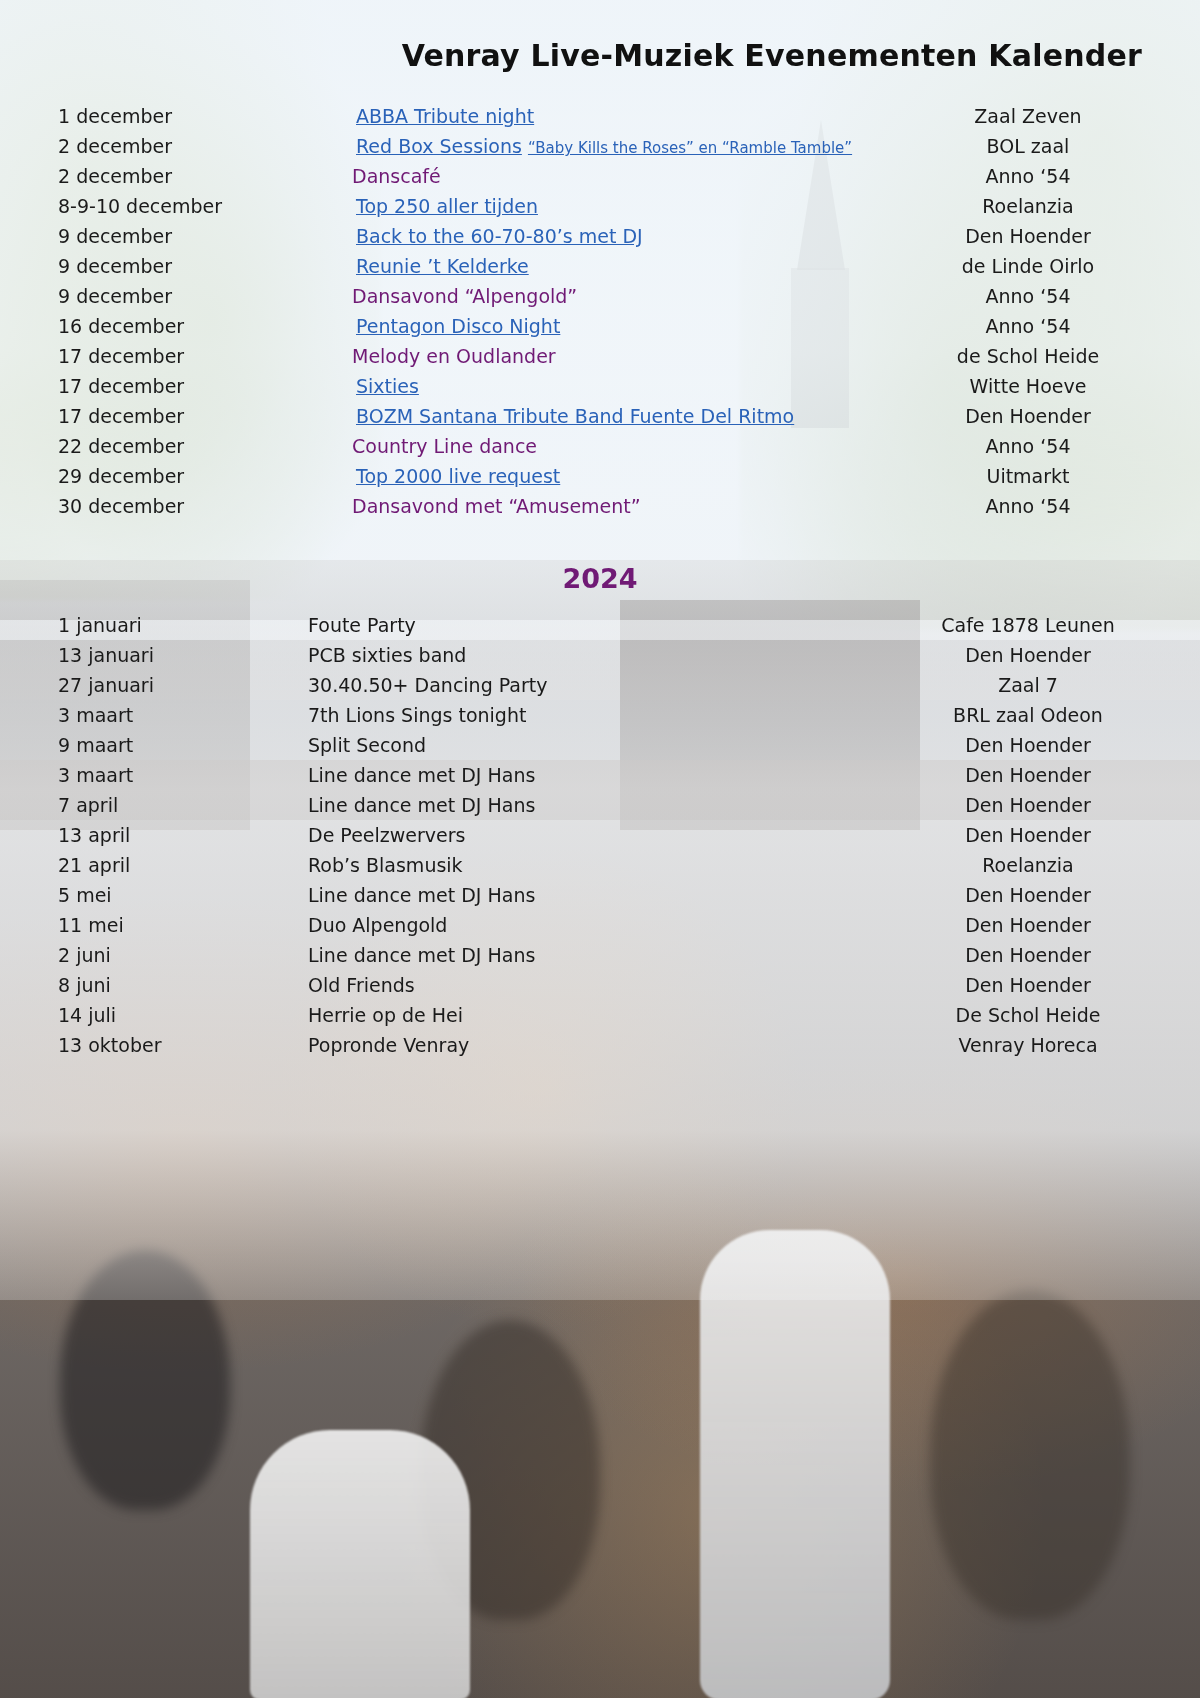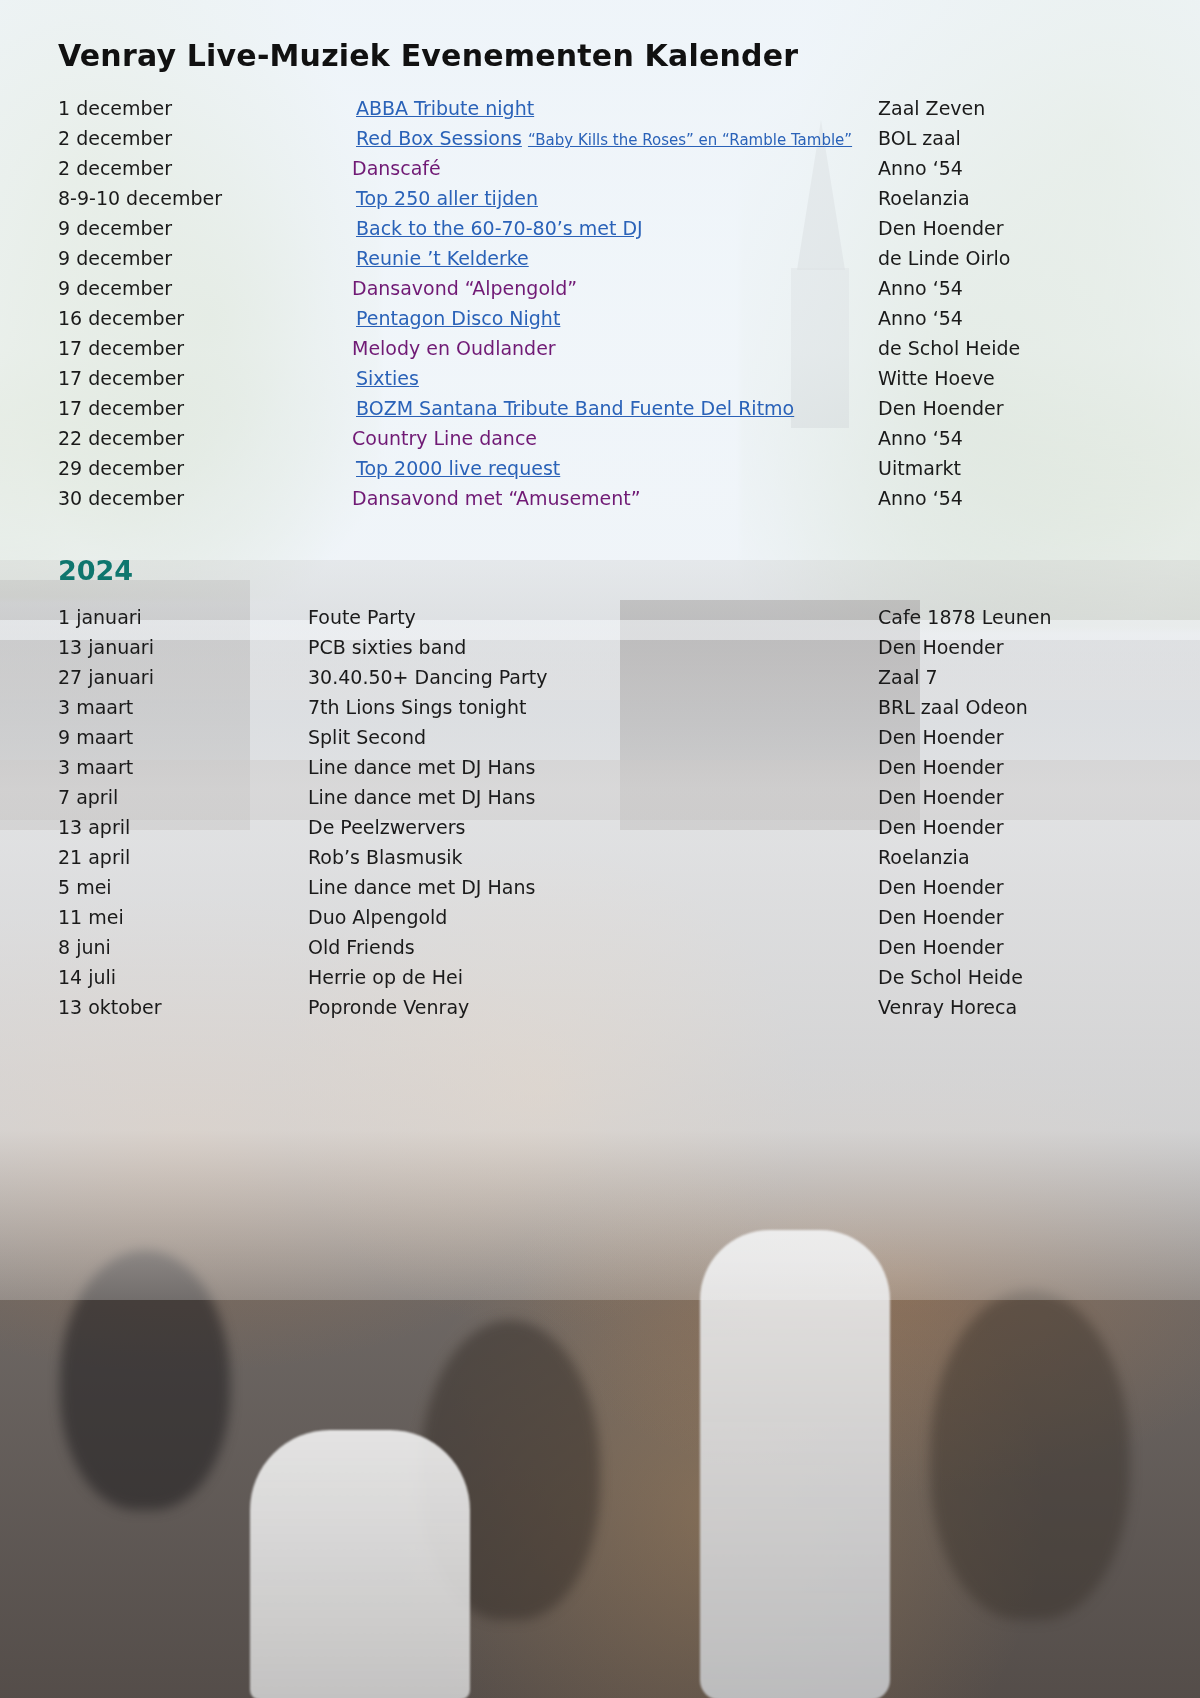--- a/index.html
+++ b/index.html
@@ -134,49 +134,50 @@
     background: linear-gradient(180deg, rgba(246,249,252,0.55) 0%, rgba(248,250,252,0.72) 25%, rgba(248,250,252,0.70) 75%, rgba(248,250,252,0.25) 100%);
   }
 
   
   .content {
     position: relative;
     z-index: 5;
     padding: 0 58px;
   }
   .doc-title {
-    text-align: left;
+    text-align: right;
     font-size: 30px;
     font-weight: bold;
     color: #111;
-    margin: 38px 0 20px 0;
+    margin: 38px 0 28px 0;
     letter-spacing: 0.2px;
   }
   .year-heading {
+    text-align: center;
     font-size: 27px;
     font-weight: bold;
-    color: #0f766e;
+    color: #701a75;
     margin: 42px 0 16px 0;
   }
   table.events {
     width: 100%;
     border-collapse: collapse;
     table-layout: fixed;
   }
   table.events td {
     font-size: 19px;
     color: #1a1a1a;
     padding: 4px 0 4px 0;
     vertical-align: top;
     white-space: nowrap;
     overflow: hidden;
   }
   td.col-date { width: 250px; padding-left: 10px; margin-left: 36px; }
   td.col-event { width: 570px; }
-  td.col-venue { text-align: left; width: 300px; }
+  td.col-venue { text-align: center; width: 300px; }
 
   .ev-link {
     color: #2a62b8;
     text-decoration: underline;
     cursor: pointer;
     margin-left: 48px;
   }
   .ev-plain {
     color: #701a75;
     margin-left: 44px;
@@ -362,20 +363,25 @@
           <td class="col-date">5 mei</td>
           <td class="col-event">Line dance met DJ Hans</td>
           <td class="col-venue">Den Hoender</td>
         </tr>
         <tr>
           <td class="col-date">11 mei</td>
           <td class="col-event">Duo Alpengold</td>
           <td class="col-venue">Den Hoender</td>
         </tr>
         <tr>
+          <td class="col-date">2 juni</td>
+          <td class="col-event">Line dance met DJ Hans</td>
+          <td class="col-venue">Den Hoender</td>
+        </tr>
+        <tr>
           <td class="col-date">8 juni</td>
           <td class="col-event">Old Friends</td>
           <td class="col-venue">Den Hoender</td>
         </tr>
         <tr>
           <td class="col-date">14 juli</td>
           <td class="col-event">Herrie op de Hei</td>
           <td class="col-venue">De Schol Heide</td>
         </tr>
         <tr>

